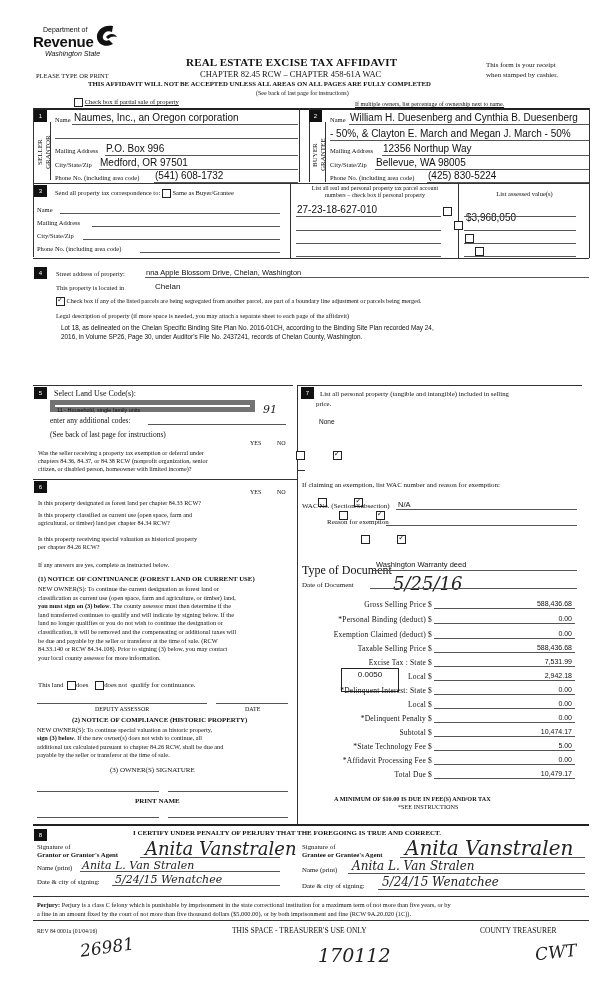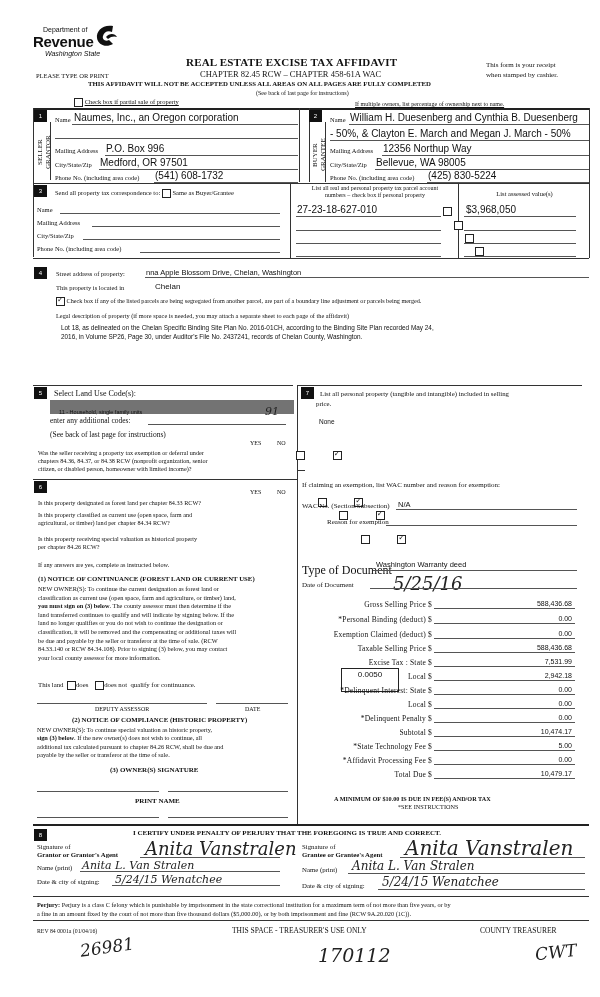--- a/index.html
+++ b/index.html
@@ -122,21 +122,21 @@
 <div class="abs lbl" style="left:292px;top:185px;width:166px;text-align:center;font-size:6px;line-height:7px;">
   <div>List all real and personal property tax parcel account</div>
   <div>numbers – check box if personal property</div>
 </div>
 <div class="abs lbl" style="left:460px;top:190px;width:129px;text-align:center;font-size:6.5px;">List assessed value(s)</div>
 
 
 <div class="abs fill" style="left:297px;top:204px;">27-23-18-627-010</div>
 <div class="line" style="left:296px;top:216px;width:145px;"></div>
 <span class="cb abs" style="left:443px;top:207px;"></span>
-<div class="abs fill" style="left:466px;top:204px;">$3,968,050</div>
+<div class="abs fill" style="left:466px;top:212px;">$3,968,050</div>
 <div class="line" style="left:464px;top:216px;width:112px;"></div>
 
 <div class="line" style="left:296px;top:230px;width:145px;"></div>
 <span class="cb abs" style="left:443px;top:221px;"></span>
 <div class="line" style="left:464px;top:230px;width:112px;"></div>
 <div class="line" style="left:296px;top:243px;width:145px;"></div>
 <span class="cb abs" style="left:443px;top:234px;"></span>
 <div class="line" style="left:464px;top:243px;width:112px;"></div>
 <div class="line" style="left:296px;top:256px;width:145px;"></div>
 <span class="cb abs" style="left:443px;top:247px;"></span>
@@ -156,21 +156,21 @@
 </div>
 <div class="abs lbl" style="left:56px;top:312px;font-size:6.3px;">Legal description of property (if more space is needed, you may attach a separate sheet to each page of the affidavit)</div>
 <div class="abs sans" style="left:61px;top:324px;font-size:6.4px;">Lot 18, as delineated on the Chelan Specific Binding Site Plan No. 2016-01CH, according to the Binding Site Plan recorded May 24,</div>
 <div class="abs sans" style="left:61px;top:333px;font-size:6.4px;">2016, in Volume SP26, Page 30, under Auditor's File No. 2437241, records of Chelan County, Washington.</div>
 
 
 <div class="hline" style="left:33px;top:385px;width:260px;"></div>
 <div class="vline" style="left:297px;top:385px;height:440px;"></div>
 <div class="num-box" style="left:34px;top:387px;">5</div>
 <div class="abs serif" style="left:54px;top:389px;font-size:8px;">Select Land Use Code(s):</div>
-<div class="abs" style="left:50px;top:400px;width:244px;height:12px;border:7px solid #737373;">
+<div class="abs" style="left:50px;top:400px;width:205px;height:12px;border:5px solid #737373;">
   <span class="abs sans" style="left:2px;top:2px;font-size:5.5px;">11 - Household, single family units</span>
   <span class="abs hand" style="left:208px;top:-2px;font-size:11px;">91</span>
 </div>
 <div class="abs serif" style="left:50px;top:416px;font-size:7.5px;">enter any additional codes:</div>
 <div class="line" style="left:148px;top:424px;width:138px;"></div>
 <div class="abs serif" style="left:50px;top:430px;font-size:7.5px;">(See back of last page for instructions)</div>
 <div class="abs serif" style="left:250px;top:440px;font-size:6px;">YES</div>
 <div class="abs serif" style="left:277px;top:440px;font-size:6px;">NO</div>
 <div class="abs" style="left:38px;top:449px;font-size:6.2px;line-height:8px;width:210px;">
   <div>Was the seller receiving a property tax exemption or deferral under</div>
@@ -226,21 +226,21 @@
 <div class="line" style="left:216px;top:703px;width:72px;"></div>
 <div class="abs" style="left:95px;top:706px;font-size:6px;">DEPUTY ASSESSOR</div>
 <div class="abs" style="left:245px;top:706px;font-size:6px;">DATE</div>
 <div class="abs" style="left:72px;top:716px;font-size:6.8px;font-weight:bold;">(2) NOTICE OF COMPLIANCE (HISTORIC PROPERTY)</div>
 <div class="abs" style="left:37px;top:726px;font-size:6.3px;line-height:8.4px;width:258px;">
   <div>NEW OWNER(S): To continue special valuation as historic property,</div>
   <div><b>sign (3) below</b><span>. If the new owner(s) does not wish to continue, all</span></div>
   <div>additional tax calculated pursuant to chapter 84.26 RCW, shall be due and</div>
   <div>payable by the seller or transferor at the time of sale.</div>
 </div>
-<div class="abs" style="left:110px;top:766px;font-size:7px;font-weight:bold;">(3) OWNER(S) SIGNATURE</div>
+<div class="abs" style="left:110px;top:766px;font-size:7px;font-weight:normal;">(3) OWNER(S) SIGNATURE</div>
 <div class="line" style="left:37px;top:791px;width:122px;"></div>
 <div class="line" style="left:168px;top:791px;width:120px;"></div>
 <div class="abs" style="left:135px;top:797px;font-size:7px;font-weight:bold;">PRINT NAME</div>
 <div class="line" style="left:37px;top:817px;width:122px;"></div>
 <div class="line" style="left:168px;top:817px;width:120px;"></div>
 
 
 <div class="hline" style="left:297px;top:385px;width:285px;"></div>
 <div class="num-box" style="left:301px;top:387px;">7</div>
 <div class="abs serif" style="left:320px;top:390px;font-size:6.8px;">List all  personal property (tangible and intangible) included in selling</div>

